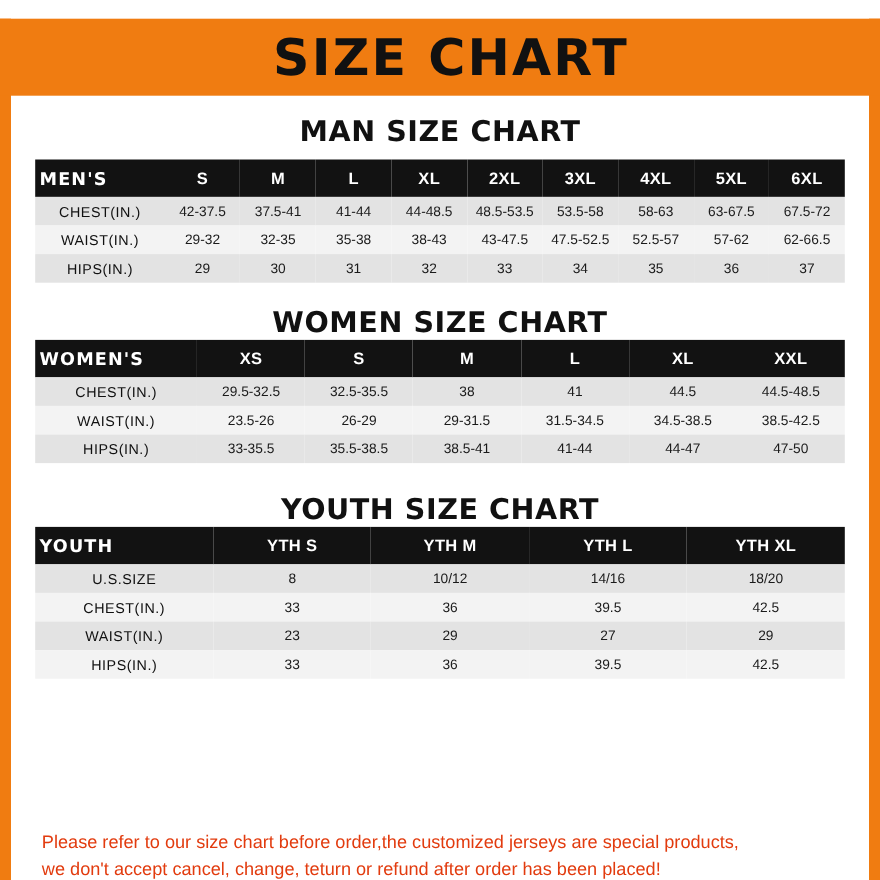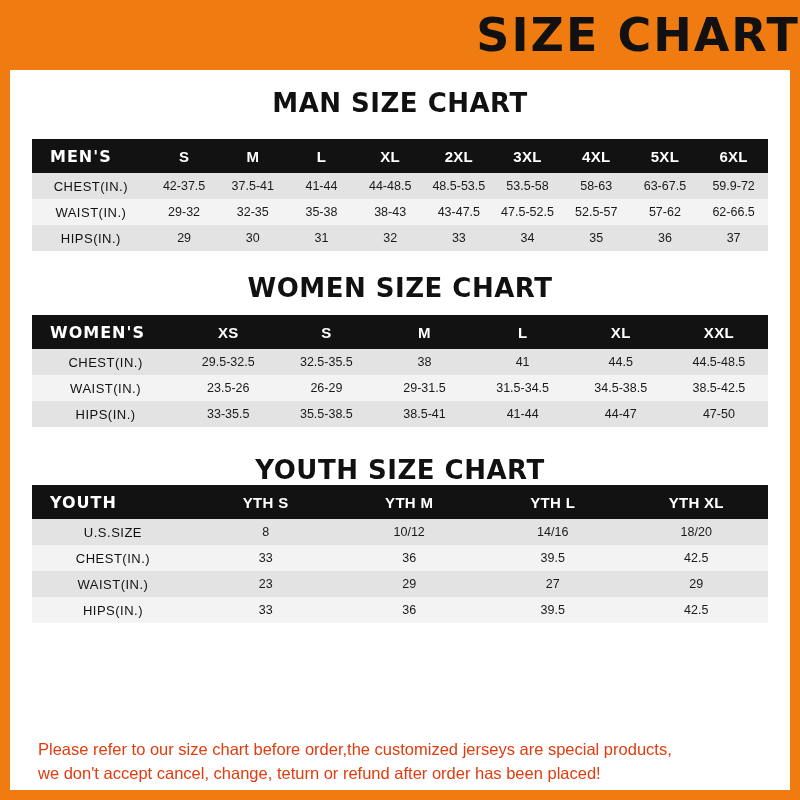--- a/index.html
+++ b/index.html
@@ -20,22 +20,22 @@
     background: #fff;
     box-sizing: border-box;
     border-left: 10px solid #f07c11;
     border-right: 10px solid #f07c11;
   }
   .banner {
     height: 70px;
     background: #f07c11;
     display: flex;
     align-items: center;
-    justify-content: flex-end;
-    margin: 0 -10px;
+    justify-content: center;
+    margin: 17px -10px;
     padding-left: 20px;
   }
   .banner-title {
     font-family: "DejaVu Sans", sans-serif;
     font-weight: bold;
     font-size: 46px;
     letter-spacing: 2px;
     color: #111;
     line-height: 1;
   }
@@ -43,22 +43,22 @@
     padding: 0 22px;
   }
   .section-title {
     text-align: center;
     font-family: "DejaVu Sans", sans-serif;
     font-weight: bold;
     font-size: 26px;
     color: #111;
     letter-spacing: 0.5px;
   }
-  .t-man { margin-top: 18px; margin-bottom: 21px; }
-  .t-women { margin-top: 22px; margin-bottom: 12px; }
+  .t-man { margin-top: 18px; margin-bottom: 10px; }
+  .t-women { margin-top: 22px; }
   .t-youth { margin-top: 28px; }
 
   table {
     width: 100%;
     border-collapse: collapse;
     table-layout: fixed;
   }
   th, td {
     text-align: center;
     font-size: 12.5px;
@@ -71,21 +71,21 @@
   thead th {
     background: #121212;
     color: #ffffff;
     font-size: 15px;
     font-weight: bold;
     height: 34px;
     letter-spacing: 0.3px;
   }
   thead th.rowhead {
     text-align: left;
-    padding-left: 18px;
+    padding-left: 4px;
     font-family: "DejaVu Sans", sans-serif;
     font-size: 16px;
     letter-spacing: 1px;
   }
   tbody tr.odd td { background: #e3e3e3; }
   tbody tr.even td { background: #f3f3f3; }
   tbody td.rowhead {
     font-size: 13px;
     letter-spacing: 0.5px;
     color: #111;
@@ -159,21 +159,21 @@
         <tr class="odd">
           <td class="rowhead">CHEST(IN.)</td>
           <td>42-37.5</td>
           <td>37.5-41</td>
           <td>41-44</td>
           <td>44-48.5</td>
           <td>48.5-53.5</td>
           <td>53.5-58</td>
           <td>58-63</td>
           <td>63-67.5</td>
-          <td>59.9-72</td>
+          <td>67.5-72</td>
         </tr>
         <tr class="even">
           <td class="rowhead">WAIST(IN.)</td>
           <td>29-32</td>
           <td>32-35</td>
           <td>35-38</td>
           <td>38-43</td>
           <td>43-47.5</td>
           <td>47.5-52.5</td>
           <td>52.5-57</td>

